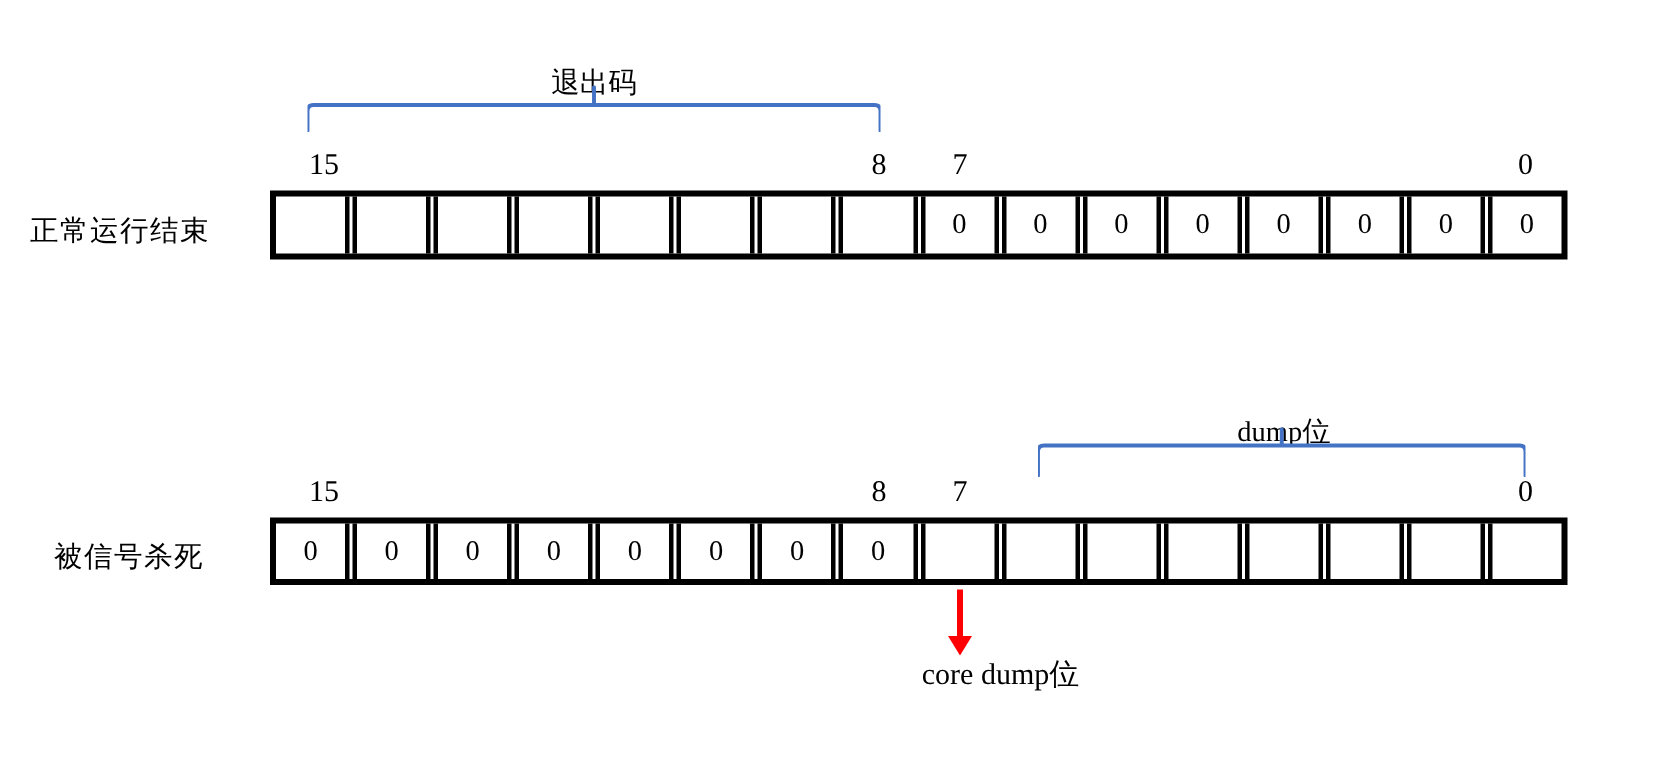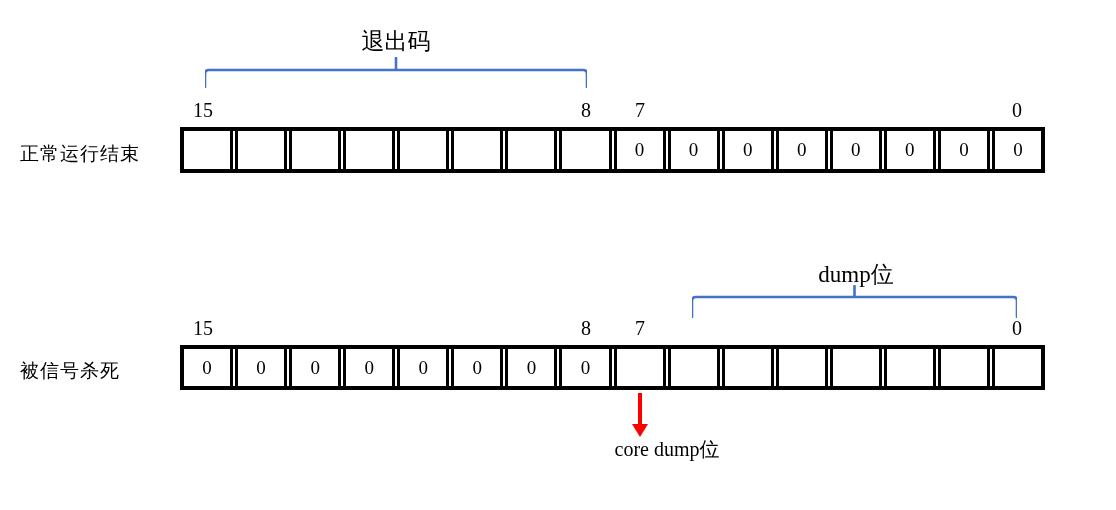--- a/index.html
+++ b/index.html
@@ -6,56 +6,56 @@
   body{
     width:1116px;height:510px;position:relative;background:#ffffff;
     font-family:"Liberation Serif","DejaVu Serif",serif;
     color:#000;overflow:hidden;
   }
   .abs{position:absolute;}
   .centered{transform:translateX(-50%);}
   .cjk-label{font-size:19px;letter-spacing:1px;white-space:nowrap;}
 
   
-  .brace-label{font-size:23px;white-space:nowrap;}
+  .brace-label{font-size:19px;white-space:nowrap;margin-top:16px;}
   #exit-code-label{left:396px;top:26px;}
   #signal-number-label{left:856px;top:259px;}
 
   
   .brace-svg{display:block;}
   #exit-code-brace{left:205px;top:57px;}
   #signal-number-brace{left:692px;top:285px;}
   .brace-path{fill:none;stroke:var(--brace-color);stroke-width:2.6px;stroke-linecap:round;}
 
   
   .bit-marker{font-size:20px;}
   .row1-markers .bit-marker{top:99px;}
   .row2-markers .bit-marker{top:317px;}
-  .pos-15{left:203px;} .pos-8{left:586px;} .pos-7{left:640px;} .pos-0{left:1017px;}
+  .pos-15{left:216px;} .pos-8{left:586px;} .pos-7{left:640px;} .pos-0{left:1017px;}
 
   
   .bitrow{
     left:180px;width:865px;height:46px;box-sizing:border-box;
     border:4px solid var(--line-color);background:#fff;
     display:flex;gap:2px;
   }
   #row1{top:127px;}
   #row2{top:345px;height:45px;}
   .cell{
     flex:1;display:flex;align-items:center;justify-content:center;
     border-left:3px solid var(--line-color);border-right:3px solid var(--line-color);
     font-size:19px;
   }
   .cell:first-child{border-left:none;}
   .cell:last-child{border-right:none;}
 
   
   .row-label{text-align:left;}
   #row1-label{left:20px;top:141px;width:145px;}
-  #row2-label{left:20px;top:358px;width:130px;}
+  #row2-label{left:36px;top:358px;width:130px;}
 
   
   #core-dump-arrow{left:640px;top:393px;width:0;}
   #core-dump-arrow .shaft{
     position:absolute;left:-2px;top:0;width:4px;height:31px;
     background:var(--arrow-color);
   }
   #core-dump-arrow .head{
     position:absolute;left:-8px;top:31px;width:0;height:0;
     border-left:8px solid transparent;border-right:8px solid transparent;

